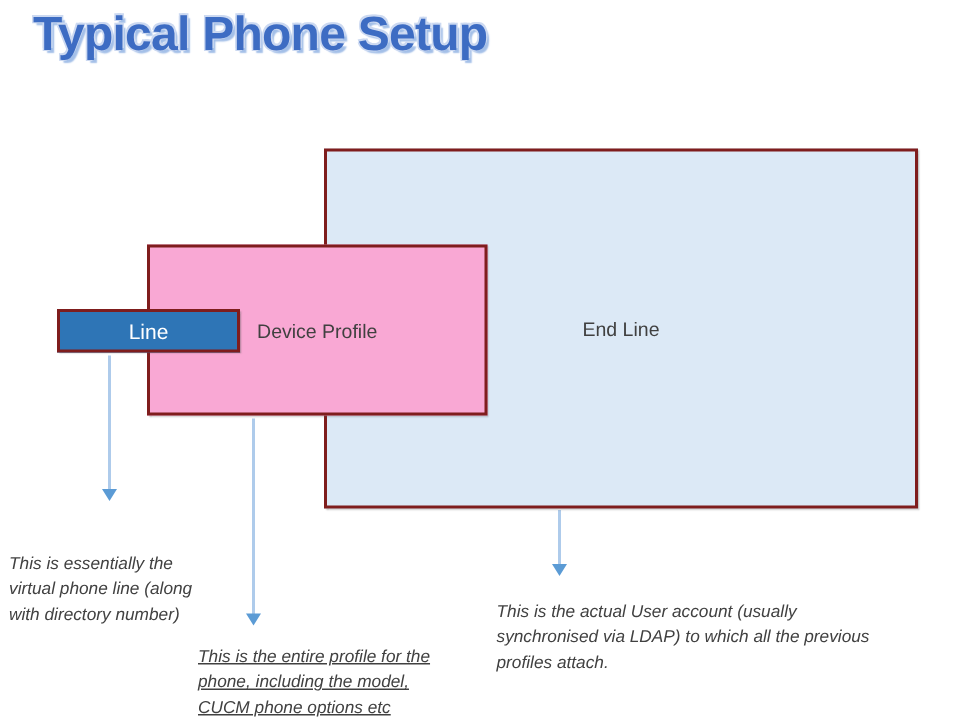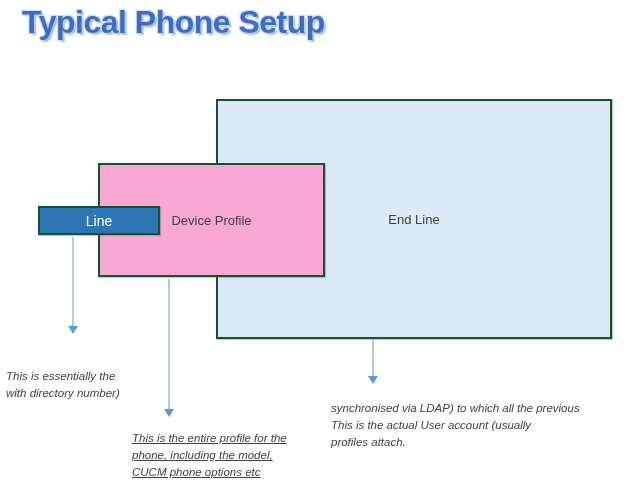--- a/index.html
+++ b/index.html
@@ -28,21 +28,21 @@
     letter-spacing: -0.5px;
     color: #3d6cc3;
     text-shadow:
       -1px -1px 0 #ccd9f1,
        1px -1px 0 #ccd9f1,
       -1px  1px 0 #ccd9f1,
        2px  2px 1px #a3bfe8;
   }
   .box {
     position: absolute;
-    border: 2px solid #14532d;
+    border: 2px solid #7f1d1d;
     box-sizing: border-box;
     display: flex;
     align-items: center;
     justify-content: center;
     box-shadow: 1px 1px 1px rgba(90,90,90,0.35);
   }
   .box-enduser {
     left: 216px; top: 99px;
     width: 396px; height: 240px;
     background: #dce9f6;
@@ -125,28 +125,29 @@
   <div class="arrow-head" id="arrow-line-head"></div>
 
   <div class="arrow-line" id="arrow-device-shaft"></div>
   <div class="arrow-head" id="arrow-device-head"></div>
 
   <div class="arrow-line" id="arrow-user-shaft"></div>
   <div class="arrow-head" id="arrow-user-head"></div>
 
   <div class="annotation" id="annotation-line">
     <span>This is essentially the</span>
+    <span>virtual phone line (along</span>
     <span>with directory number)</span>
   </div>
 
   <div class="annotation" id="annotation-device">
     <span>This is the entire profile for the</span>
     <span>phone, including the model,</span>
     <span>CUCM phone options etc</span>
   </div>
 
   <div class="annotation" id="annotation-user">
+    <span>This is the actual User account (usually</span>
     <span>synchronised via LDAP) to which all the previous</span>
-    <span>This is the actual User account (usually</span>
     <span>profiles attach.</span>
   </div>
 
 </div>
 
 </body></html>

